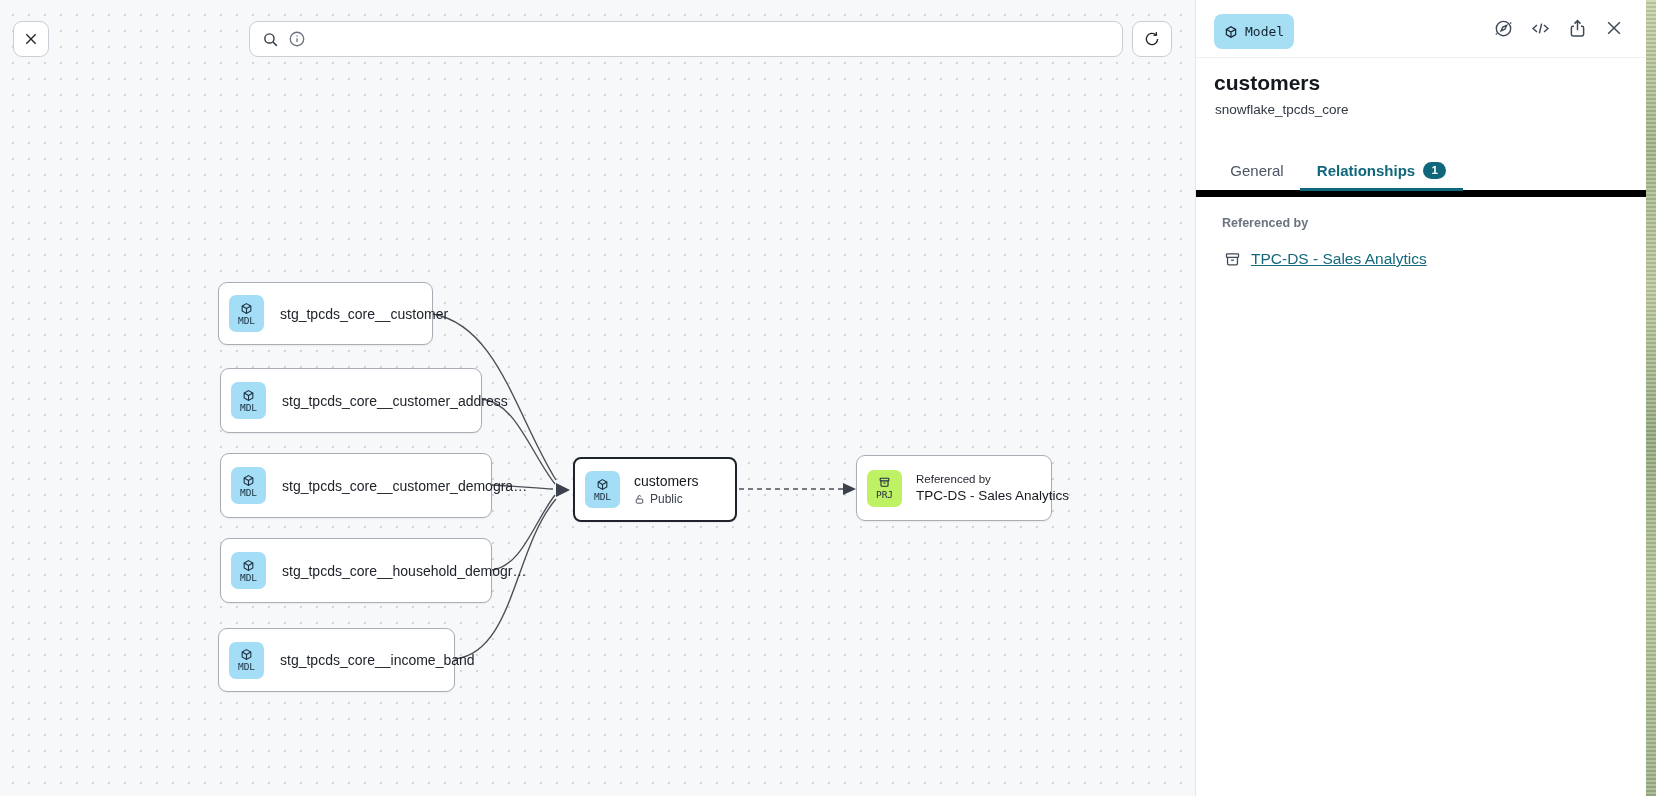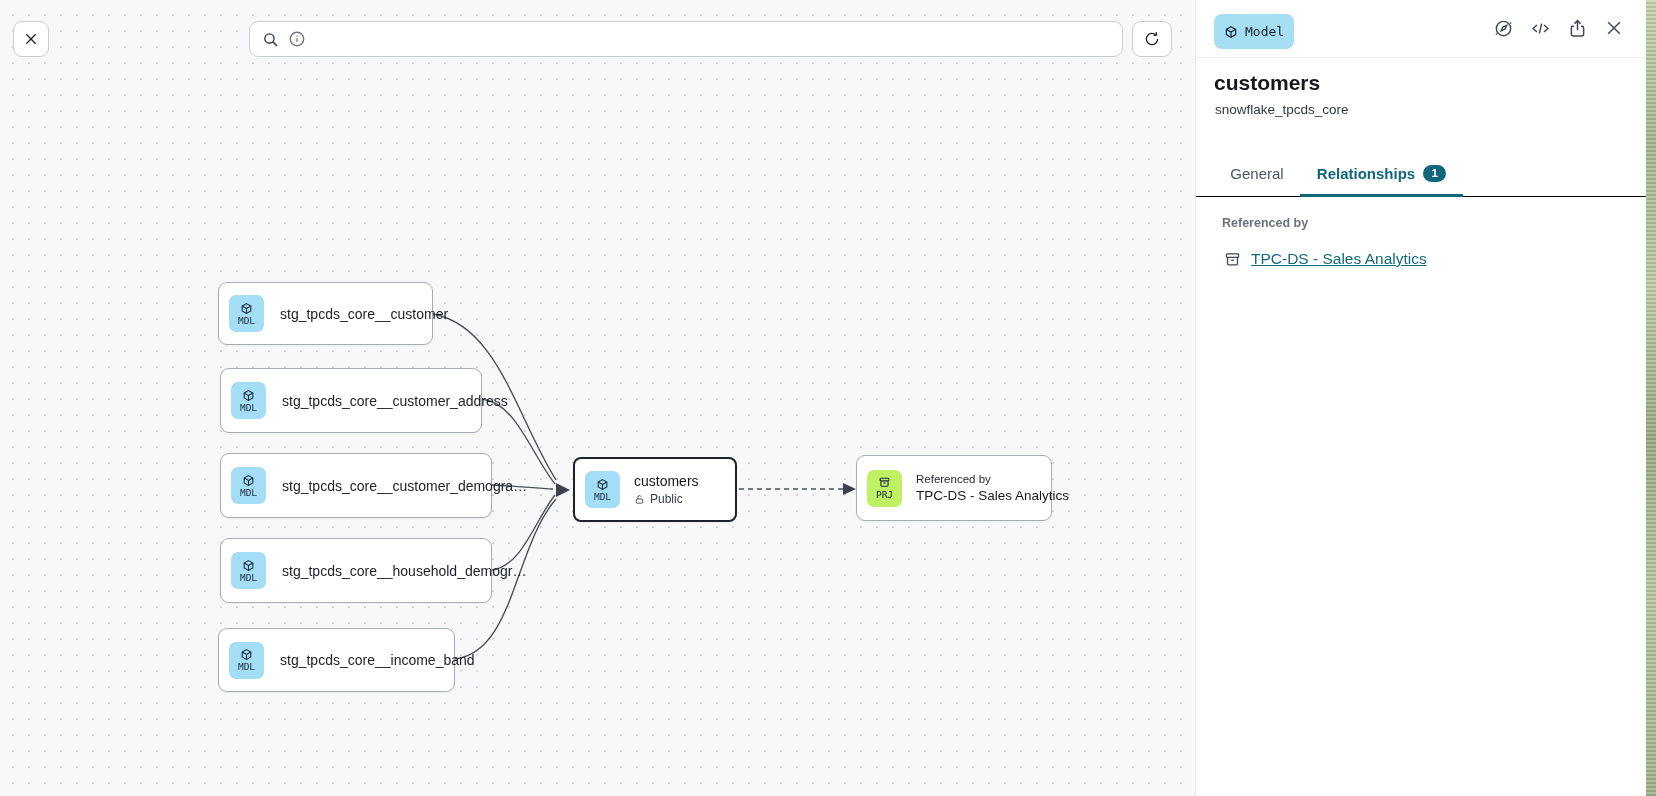--- a/index.html
+++ b/index.html
@@ -54,21 +54,21 @@
   .panel{position:absolute;left:1195px;top:0;width:451px;height:796px;background:#fff;
          border-left:1px solid #e2e5e9;box-sizing:border-box;}
   .panel-header{position:relative;height:57px;border-bottom:1px solid #eef0f2;}
   .type-badge{position:absolute;left:18px;top:14px;height:35px;background:#a6def4;border-radius:8px;
               display:flex;align-items:center;gap:7px;padding:0 10px;
               font-family:"DejaVu Sans Mono",monospace;font-size:13px;color:#16222e;}
   .header-icons{position:absolute;right:21px;top:17px;display:flex;gap:15px;}
   .icon-btn{width:22px;height:22px;color:#3f4a58;cursor:pointer;display:flex;align-items:center;justify-content:center;}
   .panel-title{position:absolute;left:18px;top:71px;font-size:21px;font-weight:700;color:#15191f;}
   .panel-subtitle{position:absolute;left:19px;top:102px;font-size:13.5px;color:#2f3742;}
-  .tabs{position:absolute;left:0;top:150px;width:100%;height:47px;border-bottom:1px solid #000000;
+  .tabs{position:absolute;left:0;top:150px;width:100%;height:47px;border-bottom:7px solid #000000;
         box-sizing:border-box;display:flex;padding-left:18px;}
   .tab{display:flex;align-items:center;justify-content:center;gap:8px;font-size:15px;cursor:pointer;}
   .tab-general{width:86px;color:#4b5563;}
   .tab-rel{width:163px;color:#10667a;font-weight:700;}
   .tab-count{background:#10667a;color:#fff;border-radius:10px;min-width:23px;height:17px;
              font-size:11.5px;font-weight:700;display:flex;align-items:center;justify-content:center;}
   .tab-underline{position:absolute;left:104px;bottom:-1px;width:163px;height:3px;background:#10667a;}
   .section-label{position:absolute;left:26px;top:216px;font-size:12.5px;font-weight:700;color:#6b7280;}
   .ref-link{position:absolute;left:28px;top:250px;display:flex;align-items:center;gap:10px;}
   .ref-link .ic{color:#3f4a55;}

